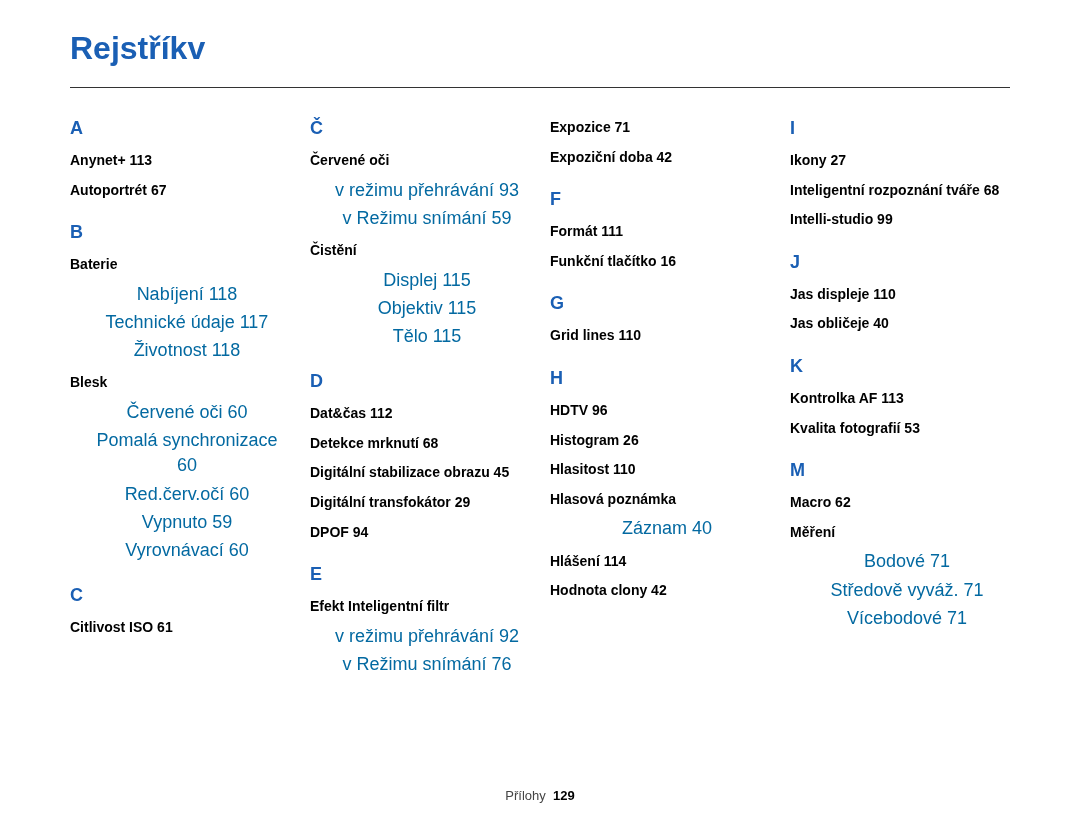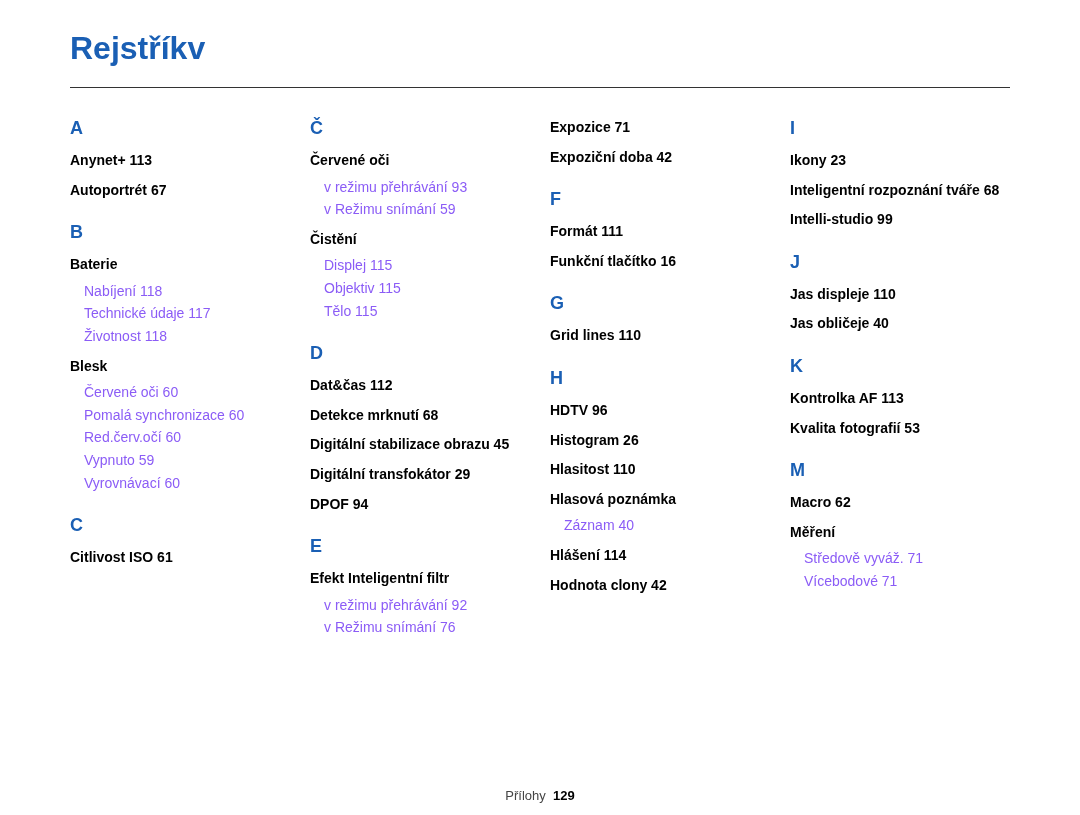--- a/index.html
+++ b/index.html
@@ -34,26 +34,27 @@
   }
   .letter:first-child { margin-top: 0; }
   .entry {
     font-size: 14px;
     font-weight: bold;
     color: #000;
     margin-bottom: 7px;
     line-height: 1.4;
   }
   .sub {
-    font-size: 14px;
+    font-size: 18px;
     font-weight: normal;
-    color: #8b5cf6;
+    color: #0369a1;
     margin-left: 14px;
     margin-bottom: 3px;
     line-height: 1.4;
+    text-align: center;
   }
   .group { margin-bottom: 10px; }
   .footer {
     text-align: center;
     font-size: 13px;
     color: #444;
     margin-top: 0;
   }
   .footer .pnum { font-weight: bold; color: #000; }
 </style>
@@ -162,21 +163,21 @@
       <div class="group">
         <div class="entry">Hlášení  114</div>
       </div>
       <div class="group">
         <div class="entry">Hodnota clony  42</div>
       </div>
     </div>
   <div class="col">
       <div class="letter">I</div>
       <div class="group">
-        <div class="entry">Ikony  23</div>
+        <div class="entry">Ikony  27</div>
       </div>
       <div class="group">
         <div class="entry">Inteligentní rozpoznání tváře  68</div>
       </div>
       <div class="group">
         <div class="entry">Intelli-studio  99</div>
       </div>
       <div class="letter">J</div>
       <div class="group">
         <div class="entry">Jas displeje  110</div>
@@ -190,20 +191,21 @@
       </div>
       <div class="group">
         <div class="entry">Kvalita fotografií  53</div>
       </div>
       <div class="letter">M</div>
       <div class="group">
         <div class="entry">Macro  62</div>
       </div>
       <div class="group">
         <div class="entry">Měření</div>
+        <div class="sub">Bodové  71</div>
         <div class="sub">Středově vyváž.  71</div>
         <div class="sub">Vícebodové  71</div>
       </div>
     </div>
 </div>
 
 <div class="footer">
   <span>Přílohy</span>
   &nbsp;<span class="pnum">129</span>
 </div>

